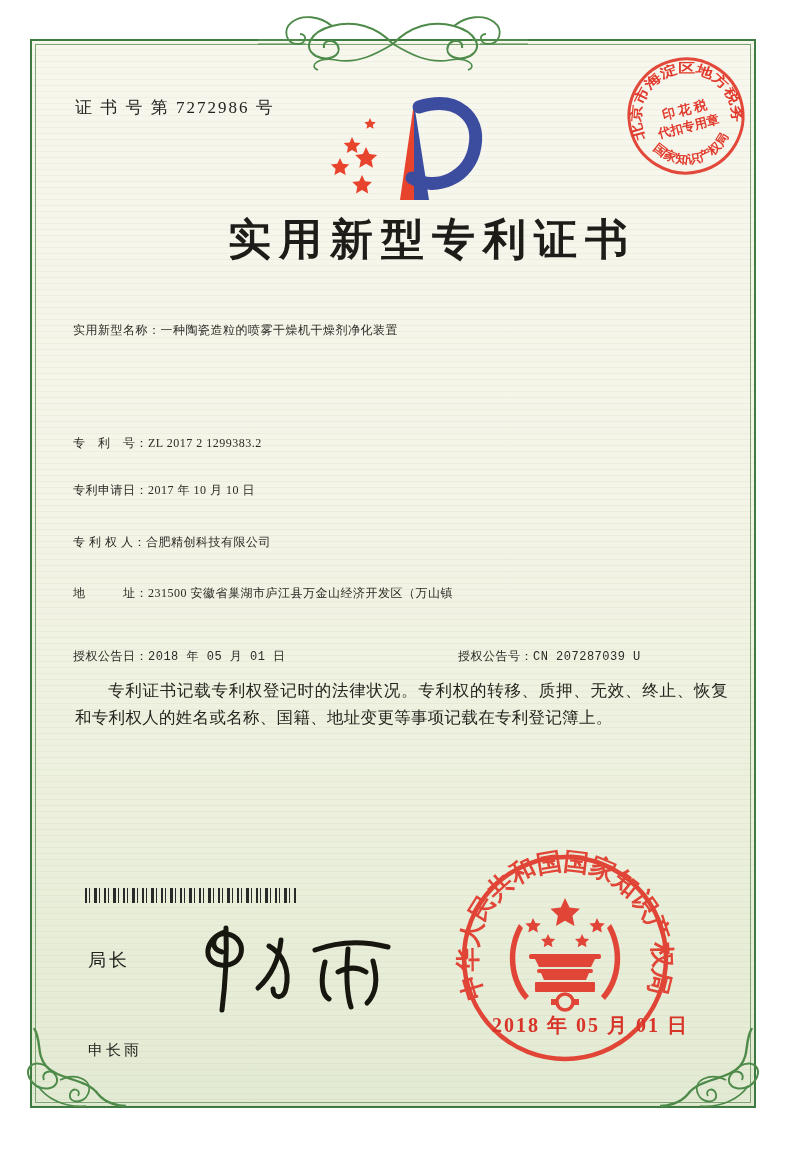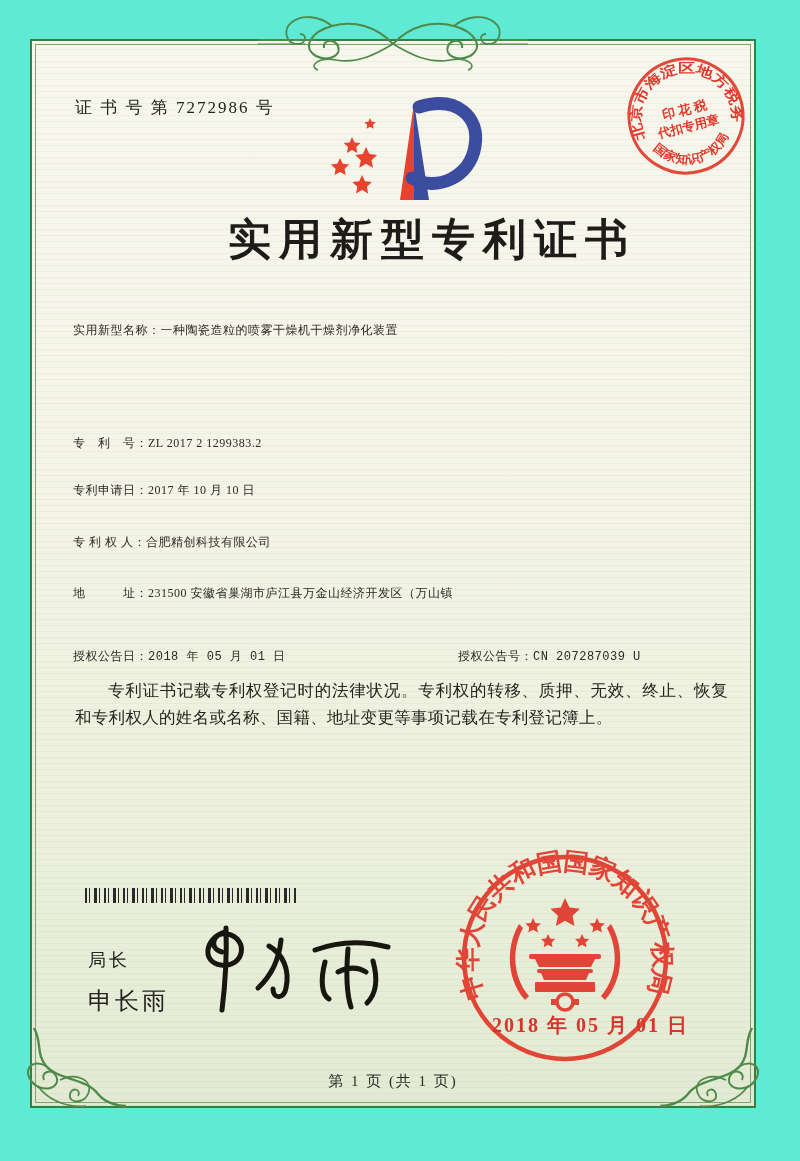--- a/index.html
+++ b/index.html
@@ -1,19 +1,19 @@
 <!DOCTYPE html>
 <html><head>
 <meta charset="utf-8">
 <style>
   * { margin:0; padding:0; box-sizing:border-box; }
   body { background:#d8d8d0; font-family:"Liberation Serif","DejaVu Serif",serif; }
   .page{
     position:relative; width:800px; height:1161px; margin:0 auto;
-    background:#5eead4; overflow:hidden;
+    background:#ffffff; overflow:hidden;
   }
   
   .frame{
     position:absolute; left:30px; top:39px; width:726px; height:1069px;
     border:2px solid #3e7b40;
     background:linear-gradient(180deg,#f8f7ee 0%,#f5f4e8 40%,#ecf0dd 72%,#e3ead3 100%);
   }
   .frame .inner-line{
     position:absolute; left:3px; top:3px; right:3px; bottom:3px;
     border:1px solid #7ba573;
@@ -45,21 +45,21 @@
   .body-text p{ text-indent:2em; }
   .barcode{
     left:85px; top:888px; width:212px; height:15px;
     background:repeating-linear-gradient(90deg,
       #2a2a2a 0 2px, transparent 2px 4px,
       #2a2a2a 4px 5px, transparent 5px 9px,
       #2a2a2a 9px 12px, transparent 12px 14px,
       #2a2a2a 14px 15px, transparent 15px 19px);
   }
   .director-title{ left:88px; top:948px; font-size:18px; letter-spacing:3px; color:#23231f; }
-  .director-name{ left:88px; top:985px; font-size:24px; letter-spacing:3px; color:#23231f; }
+  .director-name{ left:88px; top:1041px; font-size:15px; letter-spacing:3px; color:#23231f; }
   .signature-svg{ left:195px; top:918px; }
   .seal-svg{ left:455px; top:848px; }
   .seal-date{
     left:492px; top:1012px; font-size:20px; letter-spacing:2px;
     color:#d8352a; font-weight:600; white-space:nowrap;
   }
   .tax-stamp{ left:614px; top:44px; transform:rotate(-14deg); }
   .footer{ left:0; top:1072px; width:786px; text-align:center; font-size:15px; color:#2b2a26; letter-spacing:2px; }
   .ornament{ pointer-events:none; }
 </style>
@@ -206,15 +206,14 @@
       <path d="M-46 -34 C-60 -10 -58 22 -40 42 L-36 38 C-52 20 -54 -8 -42 -30 Z"></path>
       <path d="M46 -34 C60 -10 58 22 40 42 L36 38 C52 20 54 -8 42 -30 Z"></path>
       <circle cx="0" cy="44" r="8" fill="none" stroke="#e1392b" stroke-width="3.5"></circle>
       <rect x="-14" y="41" width="6" height="6"></rect>
       <rect x="8" y="41" width="6" height="6"></rect>
     </g>
   </svg>
 
   <div class="abs seal-date">2018 年 05 月 01 日</div>
 
-  <div class="abs footer">第 1 页 (共 1 页)</div>
 
 </div>
 
 </body></html>

